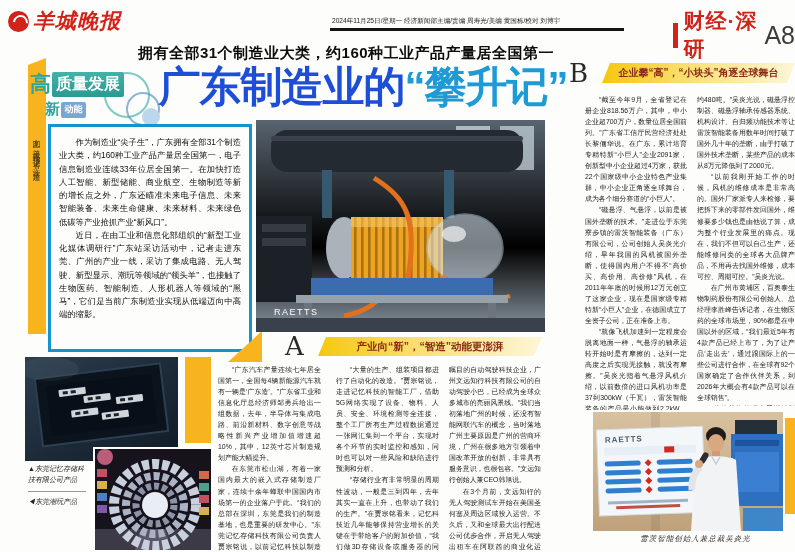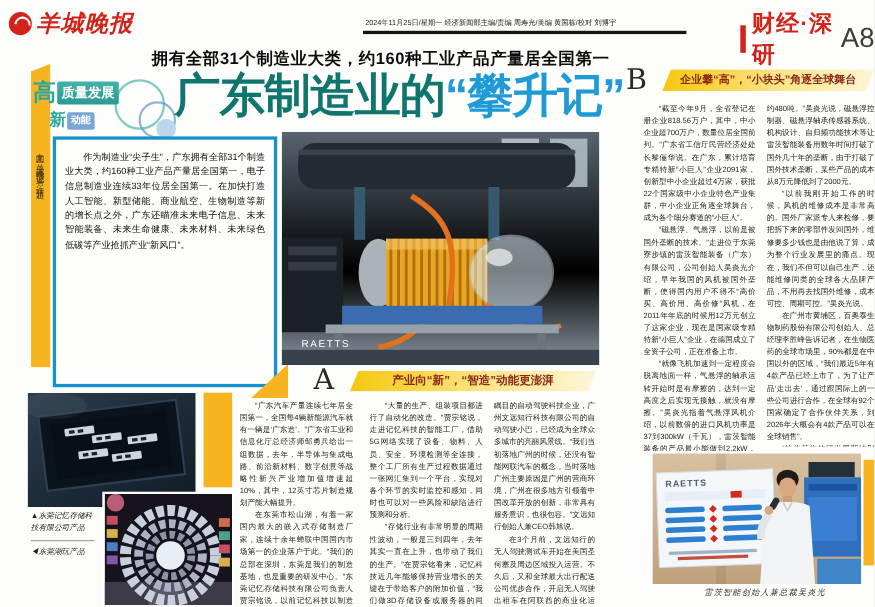--- a/index.html
+++ b/index.html
@@ -28,27 +28,27 @@
     font-size:7.5px; letter-spacing:2.5px; color:#3e3212; }
   .badge{ position:absolute; left:30px; top:70px; width:126px; height:58px; }
   .ring{ position:absolute; border-radius:50%; }
   .ring-teal{ width:46px; height:46px; left:74px; top:2px; border:2px solid #49b3ab; opacity:.7; }
   .ring-blue{ width:34px; height:34px; left:96px; top:22px; border:2px solid #5f93c9; opacity:.7; }
   .dot-blue{ position:absolute; width:18px; height:18px; left:112px; top:38px; border-radius:50%; background:#bcd6ec; }
   .badge-row1{ position:relative; display:flex; align-items:center; gap:1px; }
   .badge-row2{ position:relative; display:flex; align-items:center; gap:1px; margin:2px 0 0 15px; }
   .big-char{ font-size:21px; font-weight:900; color:#2aa7a0; }
   .mid-char{ font-size:15px; font-weight:900; color:#2aa7a0; }
-  .box-teal{ background:linear-gradient(#43b2a9,#2a9a92); color:#fff; font-size:12px; font-weight:bold; padding:2px 4px; border-radius:2px; }
+  .box-teal{ background:linear-gradient(#43b2a9,#2a9a92); color:#fff; font-size:16px; font-weight:bold; padding:2px 4px; border-radius:2px; }
   .box-blue{ background:#7aa6d6; color:#fff; font-size:9px; font-weight:bold; padding:1.5px 3.5px; border-radius:2px;font-family:Liberation Serif, serif; }
   .kicker{ position:absolute; left:112px; top:44px; width:468px; text-align:center;
     font-size:15px; font-weight:600; color:#0d0d0d; letter-spacing:.5px; }
   .main-title{ position:absolute; left:145px; top:63px; width:436px; text-align:center;
     font-size:42px; font-weight:900; letter-spacing:-1px; line-height:1.15; white-space:nowrap; }
-  .t-black{ color:#0f766e; } .t-blue{ color:#1e9bd7; }
+  .t-black{ color:#1d4ed8; } .t-blue{ color:#1e9bd7; }
   
   .intro-box{ position:absolute; left:48px; top:124px; width:204px; height:228px;
     border:3px solid #1693cf; padding:9px 8px; }
   .intro-box p{ font-size:8.3px; line-height:1.6; text-align:justify; text-indent:2em; color:#0e0e0e; }
   .corner-tri{ position:absolute; left:228px; top:331px; width:34px; height:31px; background:#f7b41f;
     clip-path:polygon(100% 0,100% 100%,0 100%); }
   
   .newsp{ position:absolute; overflow:hidden; }
   .newsp p{ font-size:6.9px; line-height:1.6; text-align:justify; text-indent:2em; color:#1a1a1a; }
   .newsp p.cont{ text-indent:0; }
@@ -116,20 +116,21 @@
     </div>
   </div>
 
   <div class="kicker">拥有全部31个制造业大类，约160种工业产品产量居全国第一</div>
   <div class="main-title">
     <span class="t-black">广东制造业的</span><span class="t-blue">“攀升记”</span>
   </div>
 
   <div class="intro-box">
     <p>作为制造业“尖子生”，广东拥有全部31个制造业大类，约160种工业产品产量居全国第一，电子信息制造业连续33年位居全国第一。在加快打造人工智能、新型储能、商业航空、生物制造等新的增长点之外，广东还瞄准未来电子信息、未来智能装备、未来生命健康、未来材料、未来绿色低碳等产业抢抓产业“新风口”。</p>
+    <p>近日，在由工业和信息化部组织的“新型工业化媒体调研行”广东站采访活动中，记者走进东莞、广州的产业一线，采访了集成电路、无人驾驶、新型显示、潮玩等领域的“领头羊”，也接触了生物医药、智能制造、人形机器人等领域的“黑马”，它们是当前广东制造业实现从低端迈向中高端的缩影。</p>
   </div>
   <div class="corner-tri"></div>
 
   <div class="photo photo-machine">
     <svg width="289" height="212" viewBox="0 0 289 212">
       <defs>
         <linearGradient id="bgM" x1="0" y1="0" x2="0" y2="1">
           <stop offset="0" stop-color="#58646f"></stop>
             <stop offset=".6" stop-color="#78869
 

